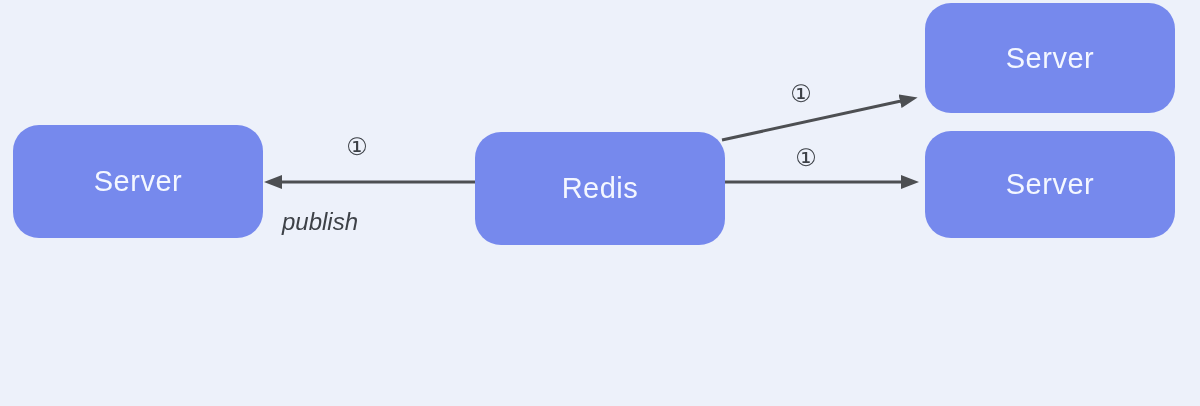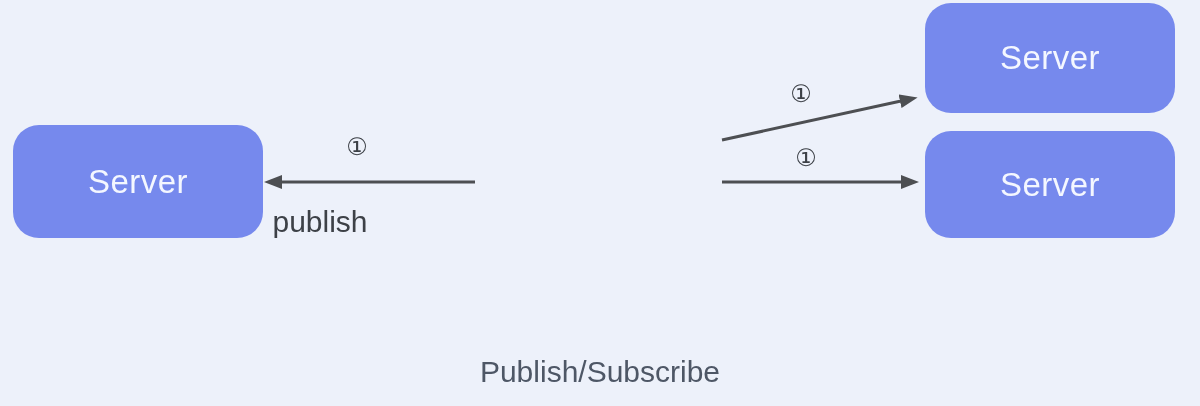--- a/index.html
+++ b/index.html
@@ -26,42 +26,43 @@
     fill: none;
   }
   .node {
     position: absolute;
     background: #7689ed;
     border-radius: 26px;
     display: flex;
     align-items: center;
     justify-content: center;
     color: #f4f7ff;
-    font-size: 33px;
+    font-size: 29px;
     letter-spacing: 0.5px;
   }
   .node-server-left   { left: 13px;  top: 125px; width: 250px; height: 113px; }
   .node-redis         { left: 475px; top: 132px; width: 250px; height: 113px; }
   .node-server-top    { left: 925px; top: 3px;   width: 250px; height: 110px; }
   .node-server-bottom { left: 925px; top: 131px; width: 250px; height: 107px; }
   .edge-badge {
     position: absolute;
     transform: translate(-50%, -50%);
     color: #3d4147;
     font-size: 24px;
     line-height: 1;
   }
   .badge-publish   { left: 357px; top: 147px; }
   .badge-fanout    { left: 801px; top: 94px;  }
   .badge-subscribe { left: 806px; top: 158px; }
   .edge-label {
     position: absolute;
     transform: translate(-50%, -50%);
     color: #3d4147;
-    font-size: 30px;
+    font-size: 24px;
+    font-style: italic;
   }
   .label-publish   { left: 320px; top: 222px; }
   .label-subscribe { left: 817px; top: 222px; }
   .diagram-title {
     position: absolute;
     left: 0;
     width: 1200px;
     top: 355px;
     text-align: center;
     color: #4e5766;
@@ -81,30 +82,32 @@
     </defs>
     <line class="edge-line" x1="475" y1="182" x2="281" y2="182" marker-end="url(#arrowhead)"></line>
     <line class="edge-line" x1="722" y1="140" x2="901" y2="101" marker-end="url(#arrowhead)"></line>
     <line class="edge-line" x1="722" y1="182" x2="902" y2="182" marker-end="url(#arrowhead)"></line>
   </svg>
 
   <div class="node node-server-left">
     <span>Server</span>
   </div>
 
+  <div class="node node-redis">
+    <span>Redis</span>
+  </div>
 
   <div class="node node-server-top">
     <span>Server</span>
   </div>
 
   <div class="node node-server-bottom">
     <span>Server</span>
   </div>
 
   <span class="edge-badge badge-publish">①</span>
   <span class="edge-badge badge-fanout">①</span>
   <span class="edge-badge badge-subscribe">①</span>
 
   <span class="edge-label label-publish">publish</span>
 
-  <div class="diagram-title">Publish/Subscribe</div>
 
 </div>
 
 </body></html>

